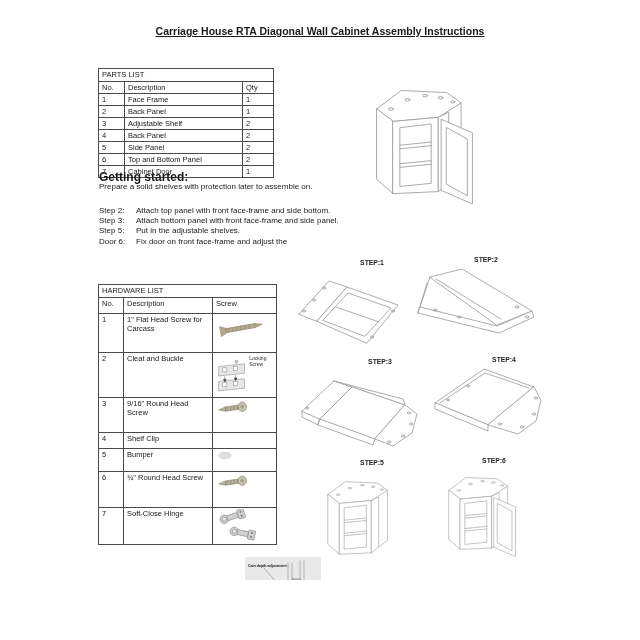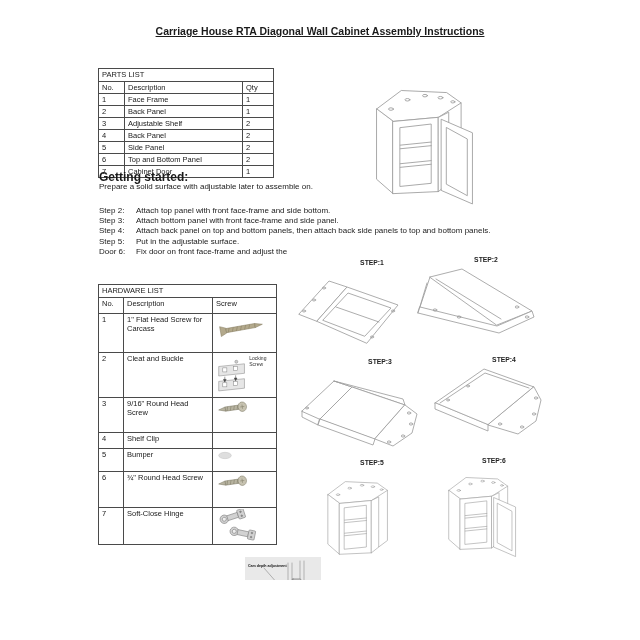--- a/index.html
+++ b/index.html
@@ -116,27 +116,26 @@
         </tr>
     <tr>
           <td>7</td>
           <td>Cabinet Door</td>
           <td>1</td>
         </tr>
   </tbody>
     </table>
 
   <div class="gs-head">Getting started:</div>
-  <div class="gs-body">Prepare a solid surface with adjustable later to assemble on.</div>
+  <div class="gs-body">Prepare a solid shelves with protection later to assemble on.</div>
 
   <div class="steps">
     <div><span class="step-label">Step 2:</span><span>Attach top panel with front face-frame and side bottom.</span></div>
     <div><span class="step-label">Step 3:</span><span>Attach bottom panel with front face-frame and side panel.</span></div>
-    <div><span class="step-label">Step 4:</span><span>Attach back panel on top and bottom panels, then attach back side panels to top and bottom panels.</span></div>
-    <div><span class="step-label">Step 5:</span><span>Put in the adjustable surface.</span></div>
+    <div><span class="step-label">Step 5:</span><span>Put in the adjustable shelves.</span></div>
     <div><span class="step-label">Door 6:</span><span>Fix door on front face-frame and adjust the</span></div>
   </div>
 
   <table class="tbl hw">
     <colgroup>
         <col style="width:25px">
         <col style="width:89px">
         <col style="width:64px">
       </colgroup>
     <tbody>

